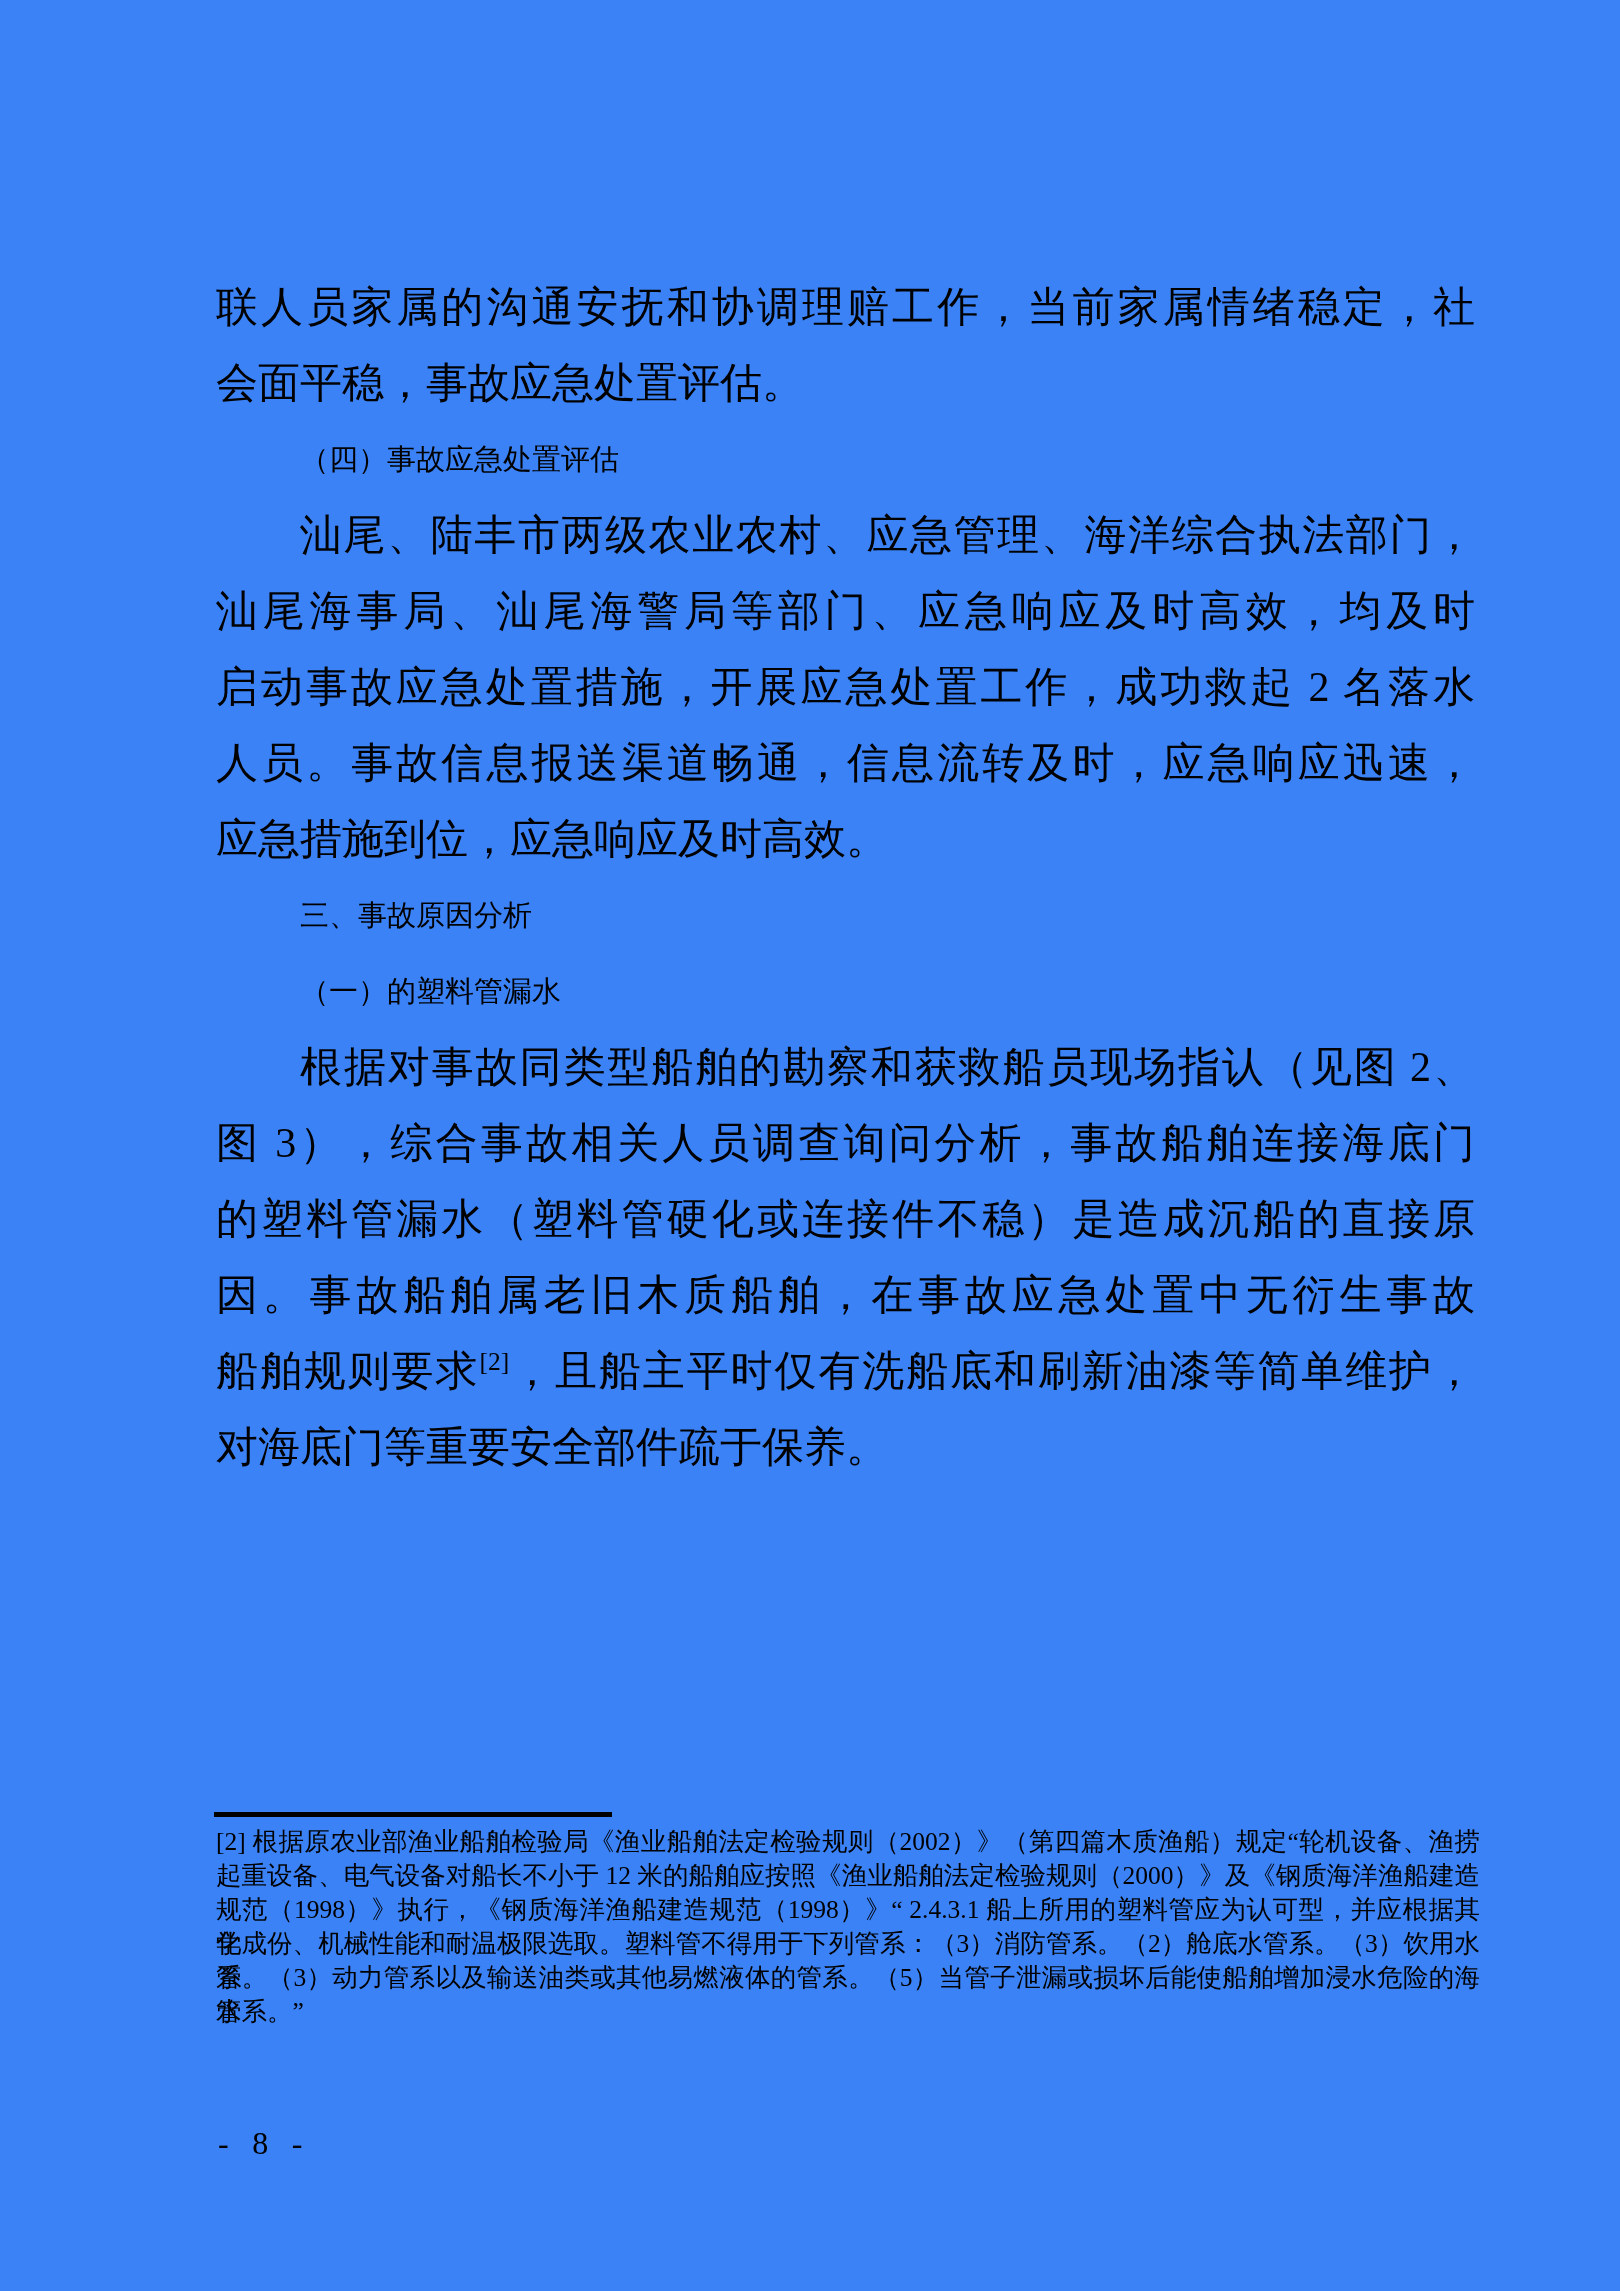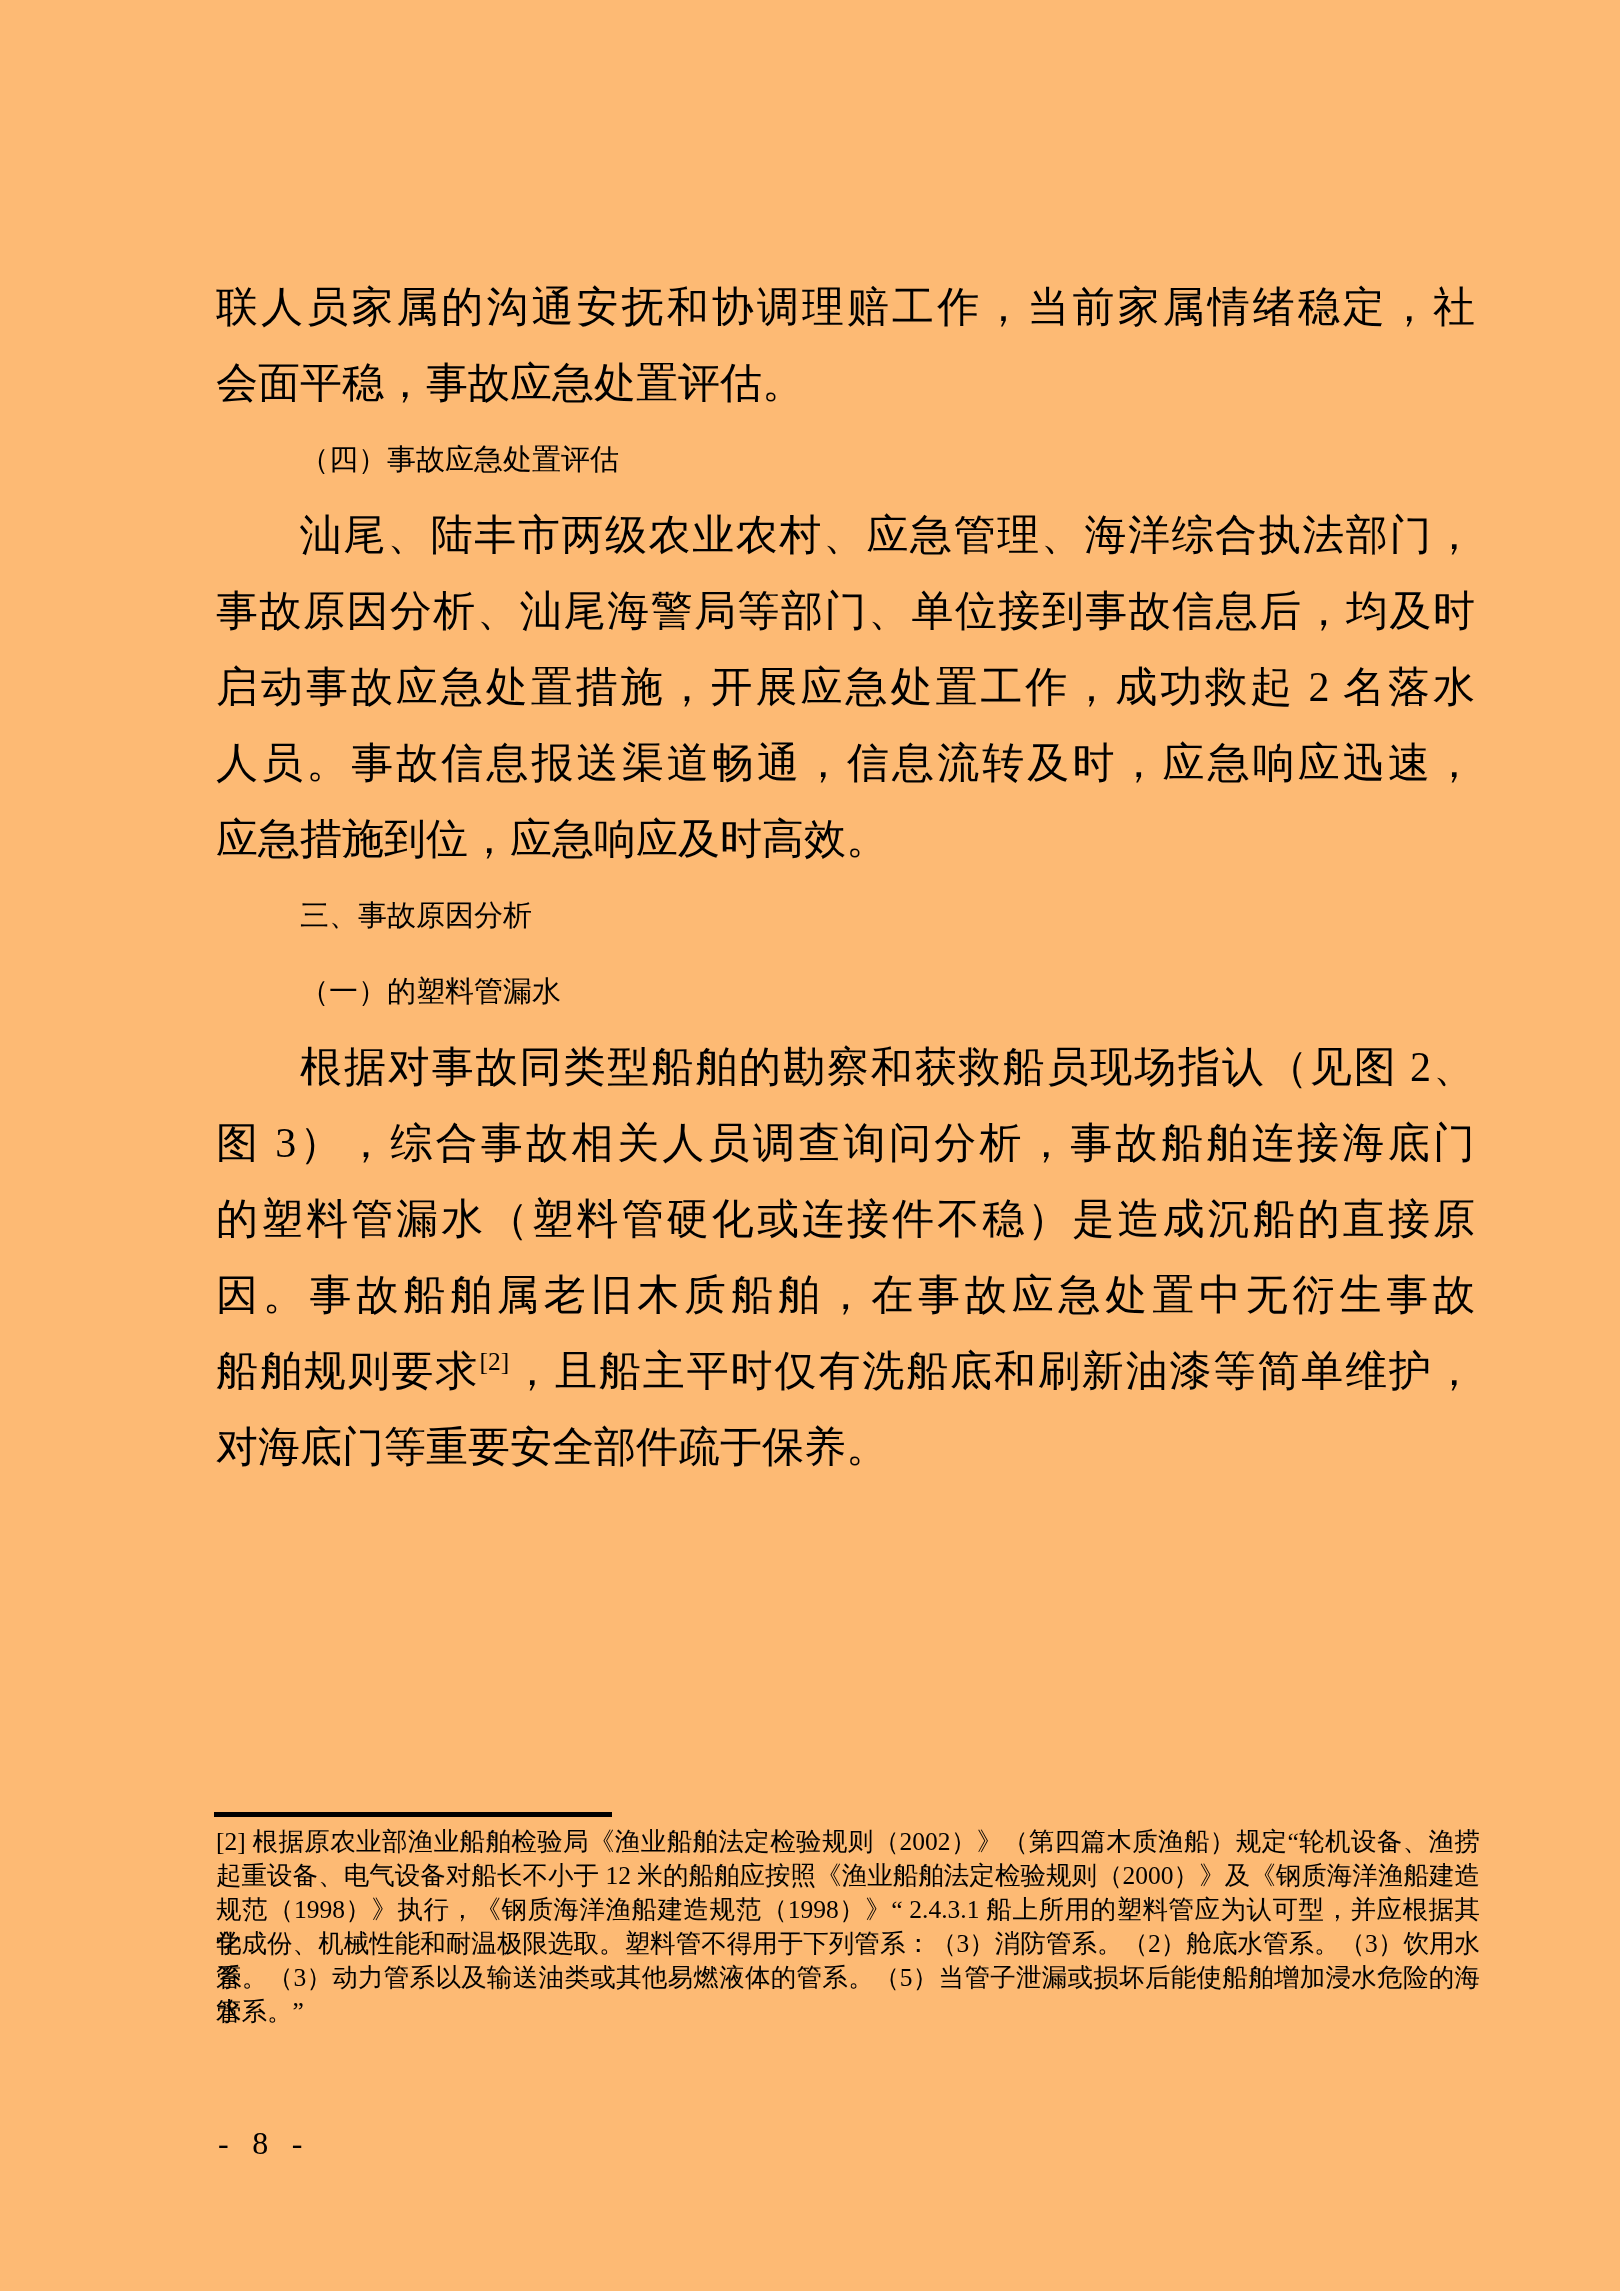--- a/index.html
+++ b/index.html
@@ -1,19 +1,19 @@
 <!DOCTYPE html>
 <html><head>
 <meta charset="utf-8">
 <style>
   html,body { margin:0; padding:0; background:#ffffff; }
   .page {
     position:relative;
     width:1620px; height:2292px;
-    background:#fdba74;
+    background:#3b82f6;
     color:#000;
     font-family:"Liberation Serif", serif;
     overflow:hidden;
   }
   .body-text {
     position:absolute;
     left:216px; top:269px;
     width:1259px;
   }
   .bline {
@@ -69,21 +69,21 @@
 <div class="page">
 
   <div class="body-text">
 
     <div class="bline fill">联人员家属的沟通安抚和协调理赔工作，当前家属情绪稳定，社</div>
     <div class="bline end">会面平稳，事故应急处置评估。</div>
 
     <div class="heading">（四）事故应急处置评估</div>
 
     <div class="bline fill indent">汕尾、陆丰市两级农业农村、应急管理、海洋综合执法部门，</div>
-    <div class="bline fill">事故原因分析、汕尾海警局等部门、单位接到事故信息后，均及时</div>
+    <div class="bline fill">汕尾海事局、汕尾海警局等部门、应急响应及时高效，均及时</div>
     <div class="bline fill">启动事故应急处置措施，开展应急处置工作，成功救起 2 名落水</div>
     <div class="bline fill">人员。事故信息报送渠道畅通，信息流转及时，应急响应迅速，</div>
     <div class="bline end">应急措施到位，应急响应及时高效。</div>
 
     <div class="heading">三、事故原因分析</div>
 
     <div class="heading">（一）的塑料管漏水</div>
 
     <div class="bline fill indent">根据对事故同类型船舶的勘察和获救船员现场指认（见图 2、</div>
     <div class="bline fill">图 3），综合事故相关人员调查询问分析，事故船舶连接海底门</div>

